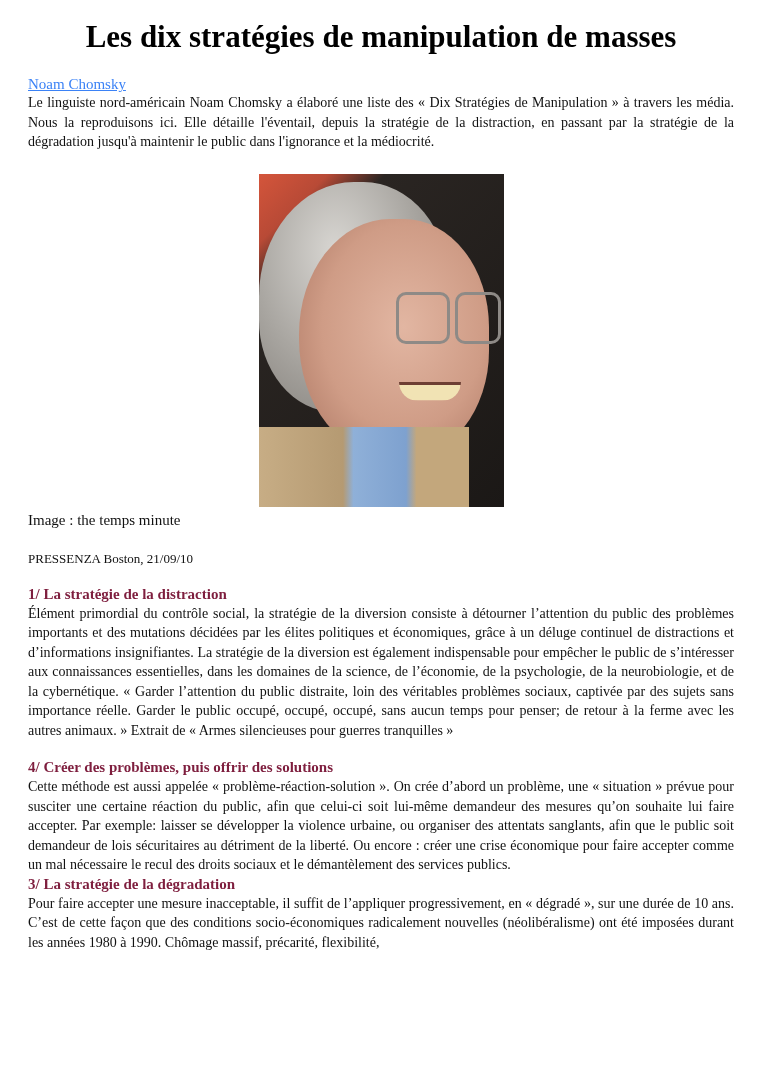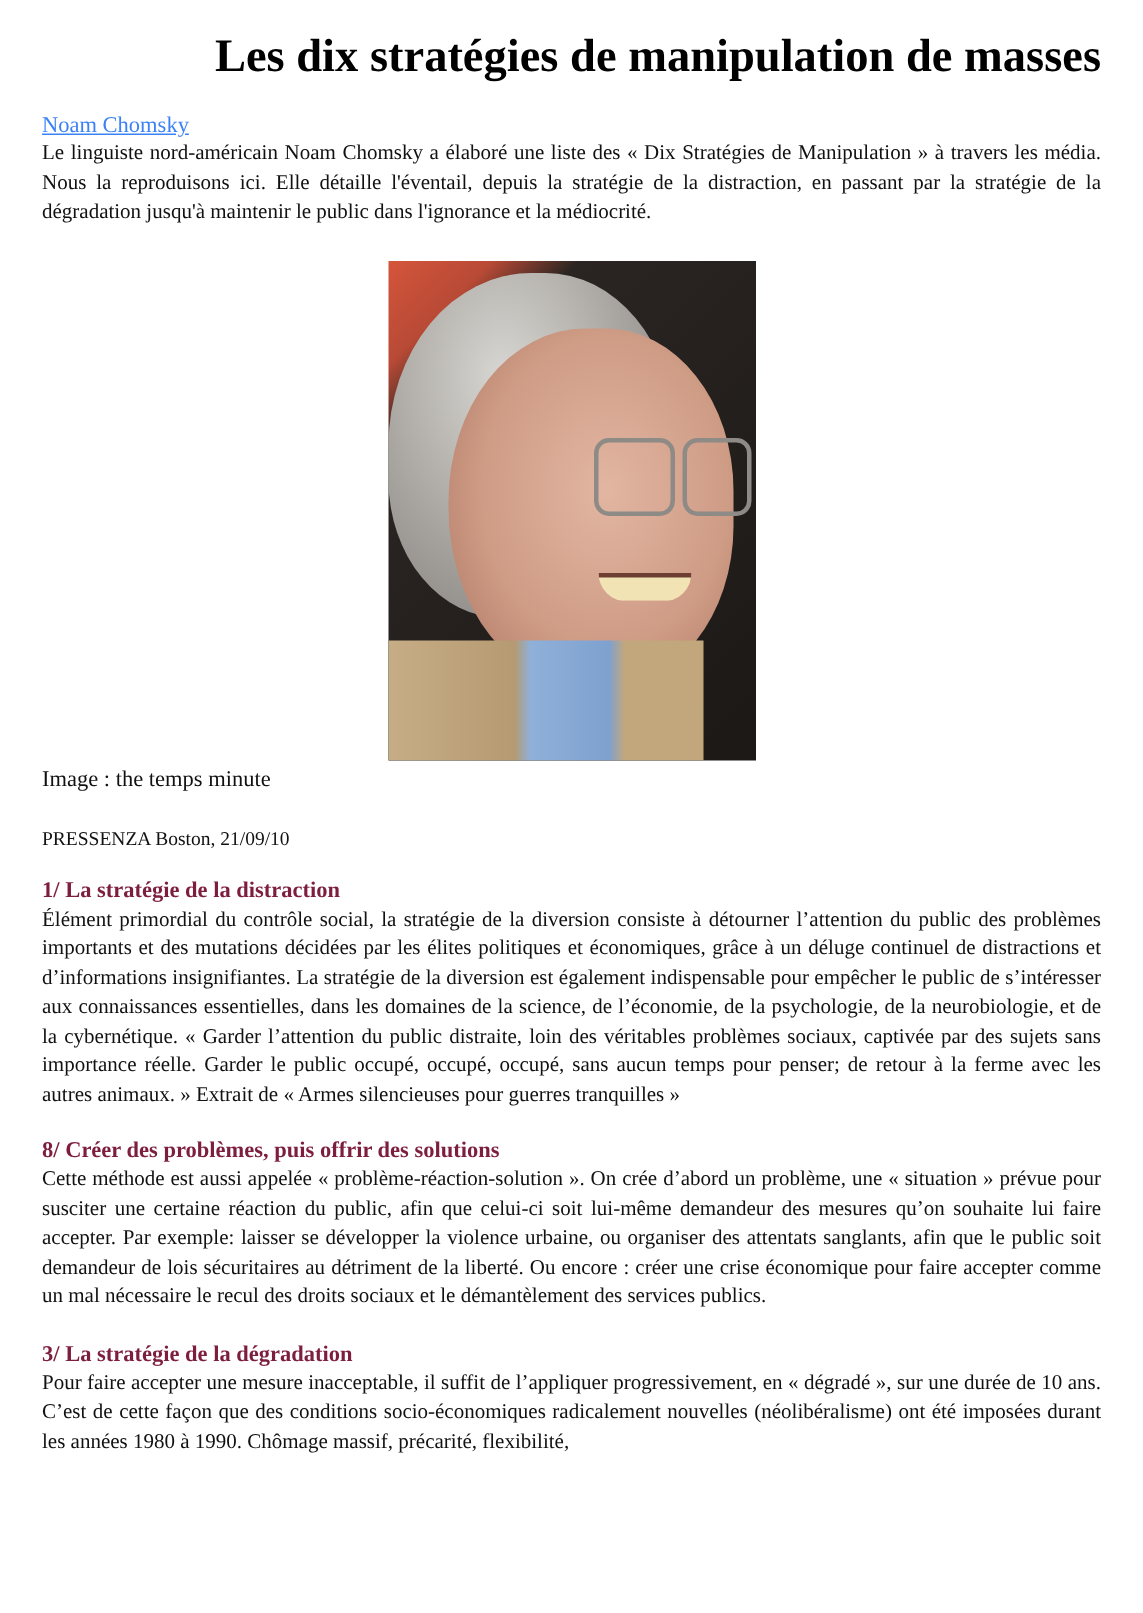--- a/index.html
+++ b/index.html
@@ -4,21 +4,21 @@
 <style>
   html, body { margin: 0; padding: 0; background: #ffffff; }
   body {
     width: 762px; height: 1075px; overflow: hidden;
     font-family: "Liberation Serif", "DejaVu Serif", serif;
     color: #111111;
   }
   .page { position: relative; padding: 0 28px 0 28px; }
   h1 {
     margin: 0; padding-top: 18px;
-    text-align: right; font-size: 31px; font-weight: bold; line-height: 38px;
+    text-align: center; font-size: 31px; font-weight: bold; line-height: 38px;
     color: #000;
   }
   .author-link {
     display: inline-block; margin-top: 20px;
     font-size: 15px; color: #3b82f6; text-decoration: underline; cursor: pointer;
   }
   p.body {
     margin: 0; font-size: 14px; line-height: 19.5px; text-align: justify;
   }
   .intro { margin-top: 22px; }
@@ -52,21 +52,21 @@
   }
   .caption { margin-top: 4px; font-size: 15px; line-height: 19px; }
   .source { margin-top: 19px; font-size: 13px; line-height: 19px; }
   h2 {
     margin: 0; font-size: 15px; font-weight: bold; color: #7e1e3e; line-height: 19px;
   }
   .s1-title { margin-top: 17px; }
   .s1-body { margin-top: 8px; }
   .s2-title { margin-top: 18px; }
   .s2-body { margin-top: 8px; }
-  .s3-title { margin-top: 19px; }
+  .s3-title { }
   .s3-body { margin-top: 8px; }
 </style>
 </head>
 <body>
 
 <div class="page">
   <h1>Les dix stratégies de manipulation de masses</h1>
 
   <a class="author-link">Noam Chomsky</a>
 
@@ -82,18 +82,18 @@
       <div class="jacket"></div>
     </div>
   </div>
 
   <div class="caption">Image : the temps minute</div>
   <div class="source">PRESSENZA Boston, 21/09/10</div>
 
   <h2 class="s1-title">1/ La stratégie de la distraction</h2>
   <p class="body s1-body">Élément primordial du contrôle social, la stratégie de la diversion consiste à détourner l’attention du public des problèmes importants et des mutations décidées par les élites politiques et économiques, grâce à un déluge continuel de distractions et d’informations insignifiantes. La stratégie de la diversion est également indispensable pour empêcher le public de s’intéresser aux connaissances essentielles, dans les domaines de la science, de l’économie, de la psychologie, de la neurobiologie, et de la cybernétique. « Garder l’attention du public distraite, loin des véritables problèmes sociaux, captivée par des sujets sans importance réelle. Garder le public occupé, occupé, occupé, sans aucun temps pour penser; de retour à la ferme avec les autres animaux. » Extrait de « Armes silencieuses pour guerres tranquilles »</p>
 
-  <h2 class="s2-title">8/ Créer des problèmes, puis offrir des solutions</h2>
+  <h2 class="s2-title">4/ Créer des problèmes, puis offrir des solutions</h2>
   <p class="body s2-body">Cette méthode est aussi appelée « problème-réaction-solution ». On crée d’abord un problème, une « situation » prévue pour susciter une certaine réaction du public, afin que celui-ci soit lui-même demandeur des mesures qu’on souhaite lui faire accepter. Par exemple: laisser se développer la violence urbaine, ou organiser des attentats sanglants, afin que le public soit demandeur de lois sécuritaires au détriment de la liberté. Ou encore : créer une crise économique pour faire accepter comme un mal nécessaire le recul des droits sociaux et le démantèlement des services publics.</p>
 
   <h2 class="s3-title">3/ La stratégie de la dégradation</h2>
   <p class="body s3-body">Pour faire accepter une mesure inacceptable, il suffit de l’appliquer progressivement, en « dégradé », sur une durée de 10 ans. C’est de cette façon que des conditions socio-économiques radicalement nouvelles (néolibéralisme) ont été imposées durant les années 1980 à 1990. Chômage massif, précarité, flexibilité,</p>
 </div>
 
 </body></html>

